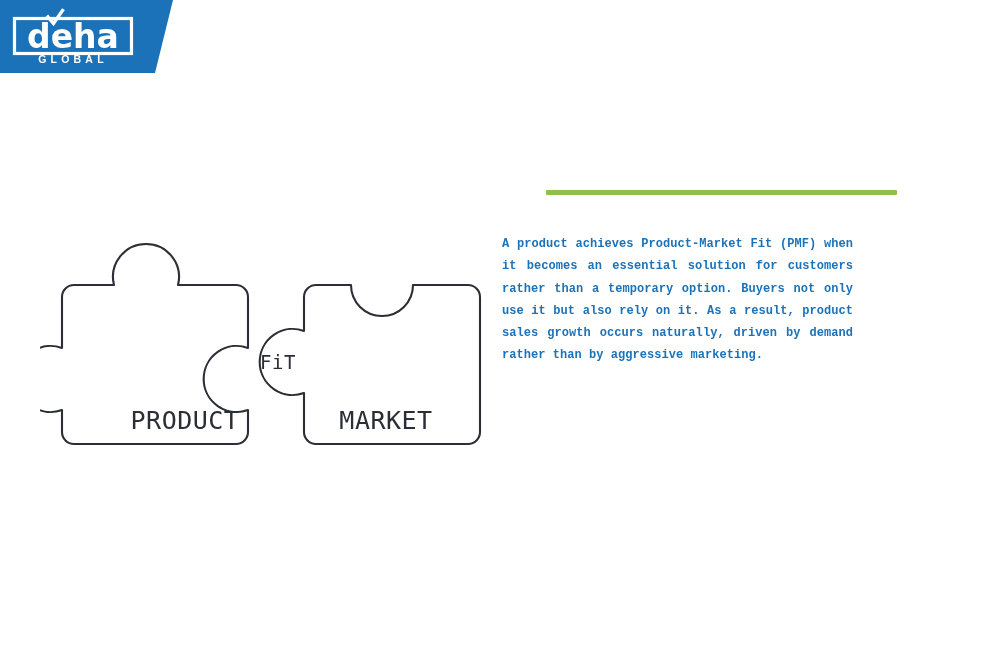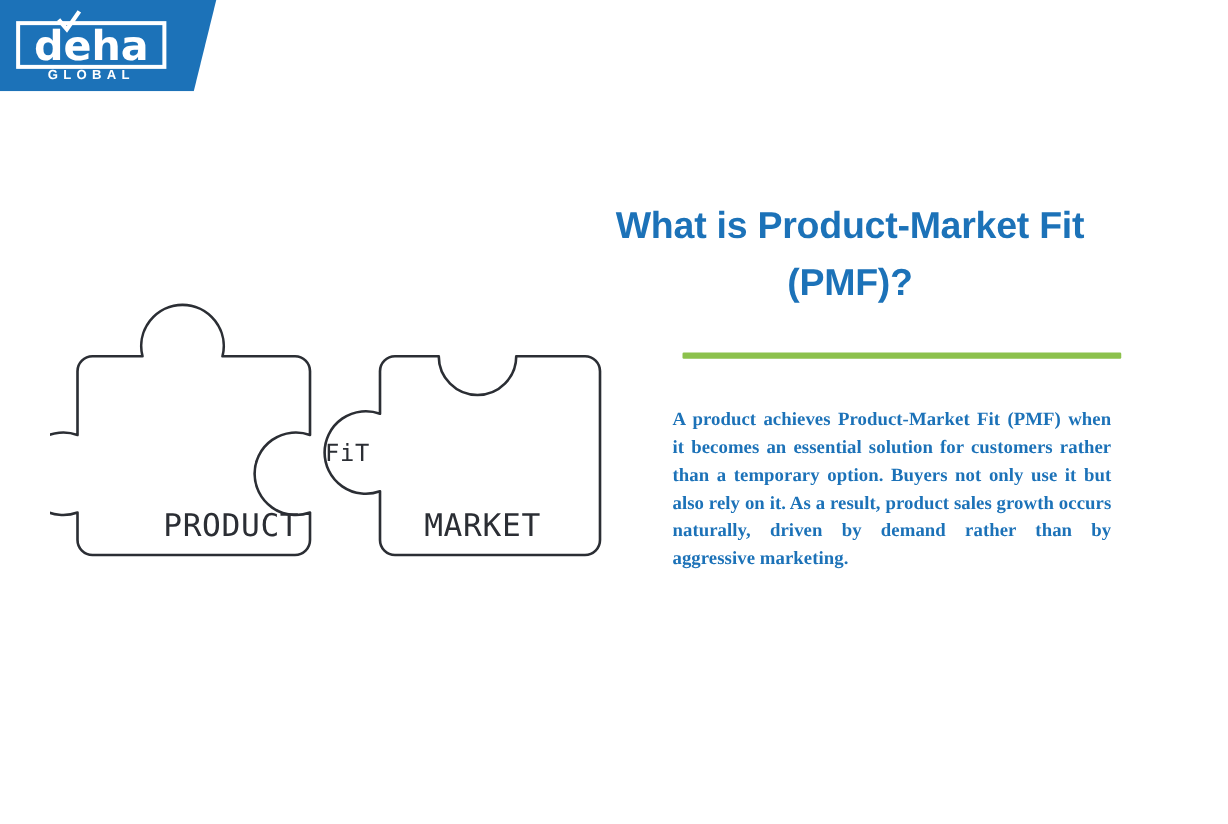--- a/index.html
+++ b/index.html
@@ -87,24 +87,24 @@
 
   #title-divider {
     margin: 32px 0 0 84px;
     width: 351px;
     height: 5px;
     background: #8cc14c;
     border-radius: 1px;
   }
 
   #body-paragraph {
-    margin: 38px 0 0 76px;
+    margin: 38px 0 0 40px;
     width: 351px;
-    font-family: Liberation Serif, serif;
-    font-size: 15px;
+    font-family: Liberation Mono, monospace;
+    font-size: 12px;
     line-height: 22.3px;
     font-weight: bold;
     color: #1c72b8;
     text-align: justify;
     text-justify: inter-word;
     letter-spacing: 0.05px;
   }
 </style>
 </head>
 <body>
@@ -175,19 +175,18 @@
 
     <text class="puzzle-label-small" x="238" y="155" text-anchor="middle">FiT</text>
 
     <text class="puzzle-label" x="346" y="215" text-anchor="middle">MARKET</text>
 
   </svg>
 </div>
 
 <div id="content-column">
 
-  <h1 id="page-title">What is Product-Market Fit (PMF)?</h1>
 
   <div id="title-divider"></div>
 
   <p id="body-paragraph">A product achieves Product-Market Fit (PMF) when it becomes an essential solution for customers rather than a temporary option. Buyers not only use it but also rely on it. As a result, product sales growth occurs naturally, driven by demand rather than by aggressive marketing.</p>
 
 </div>
 
 </body></html>

